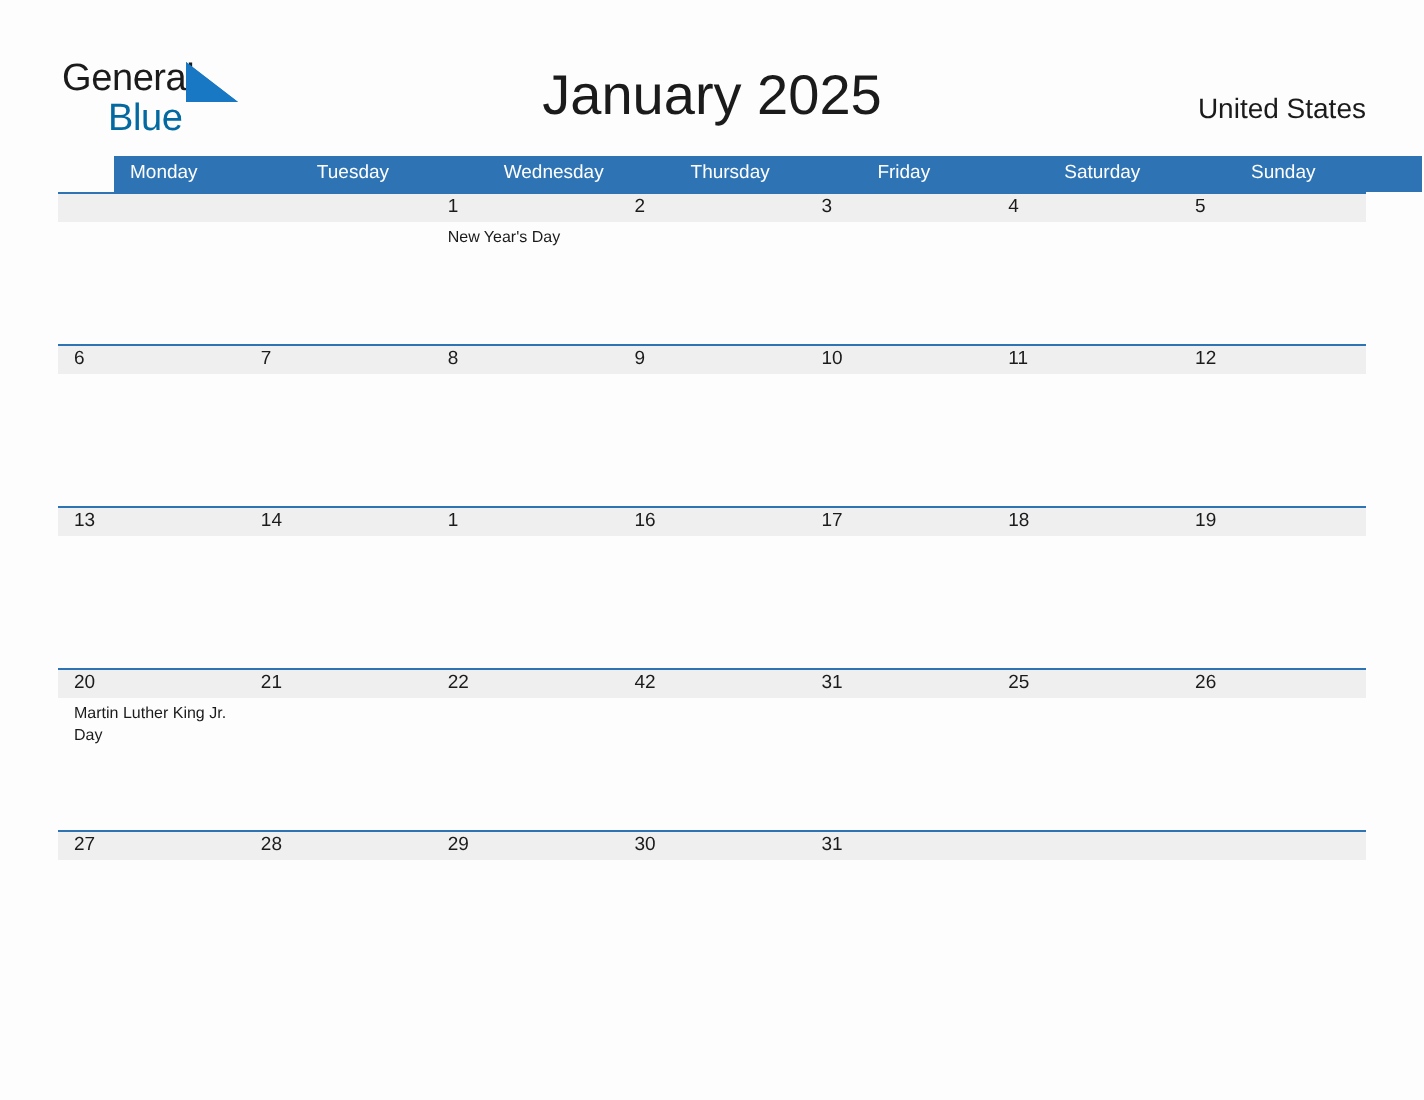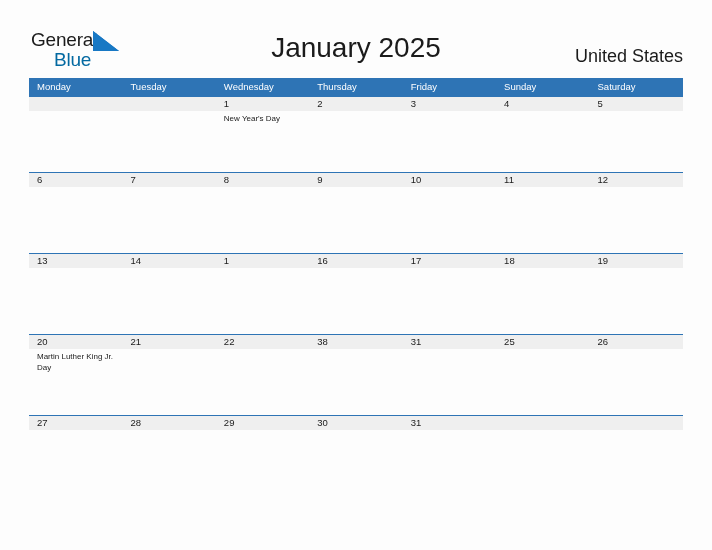--- a/index.html
+++ b/index.html
@@ -73,38 +73,39 @@
     font-size: 28px;
     color: #1b1b1b;
     font-family: "Liberation Sans", sans-serif;
     letter-spacing: 0px;
   }
 
   .country {
     position: absolute;
     right: 29px;
     top: 46px;
-    font-size: 18px;
+    font-size: 14px;
     color: #1b1b1b;
     font-family: "Liberation Sans", sans-serif;
   }
 
   
   .calendar {
     position: absolute;
     left: 29px;
     top: 78px;
     width: 654px;
   }
 
   .weekday-row {
     display: flex;
     width: 654px;
     height: 18px;
     background: #2e74b5;
+    margin-left: 28px;
   }
   .weekday-cell {
     width: 93.428571px;
     height: 18px;
     line-height: 18px;
     color: #ffffff;
     font-size: 9.5px;
     padding-left: 8px;
     box-sizing: border-box;
     font-family: "Liberation Sans", sans-serif;
@@ -187,22 +188,22 @@
 
   </div>
 
   <div class="calendar">
     <div class="weekday-row" id="weekday-row">
         <div class="weekday-cell">Monday</div>
         <div class="weekday-cell">Tuesday</div>
         <div class="weekday-cell">Wednesday</div>
         <div class="weekday-cell">Thursday</div>
         <div class="weekday-cell">Friday</div>
+        <div class="weekday-cell">Saturday</div>
         <div class="weekday-cell">Sunday</div>
-        <div class="weekday-cell">Saturday</div>
       </div>
     <div id="weeks-container">
         <div class="week-row first">
           <div class="date-band"></div>
           <div class="day-cells">
             <div class="day-cell empty">
               <span class="day-number"></span>
             </div>
             <div class="day-cell empty">
               <span class="day-number"></span>
@@ -284,21 +285,21 @@
               <span class="day-number">20</span>
               <span class="day-event">Martin Luther King Jr. Day</span>
             </div>
             <div class="day-cell">
               <span class="day-number">21</span>
             </div>
             <div class="day-cell">
               <span class="day-number">22</span>
             </div>
             <div class="day-cell">
-              <span class="day-number">38</span>
+              <span class="day-number">42</span>
             </div>
             <div class="day-cell">
               <span class="day-number">31</span>
             </div>
             <div class="day-cell">
               <span class="day-number">25</span>
             </div>
             <div class="day-cell">
               <span class="day-number">26</span>
             </div>

